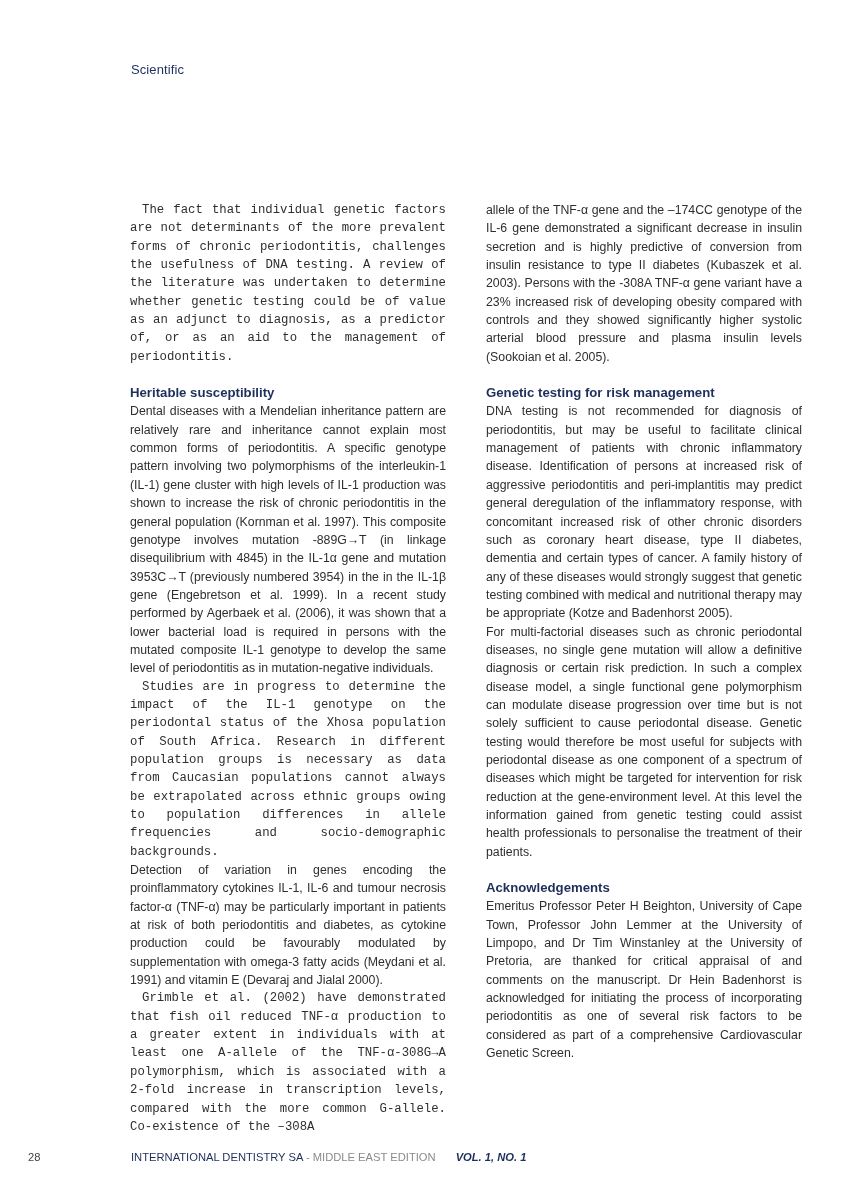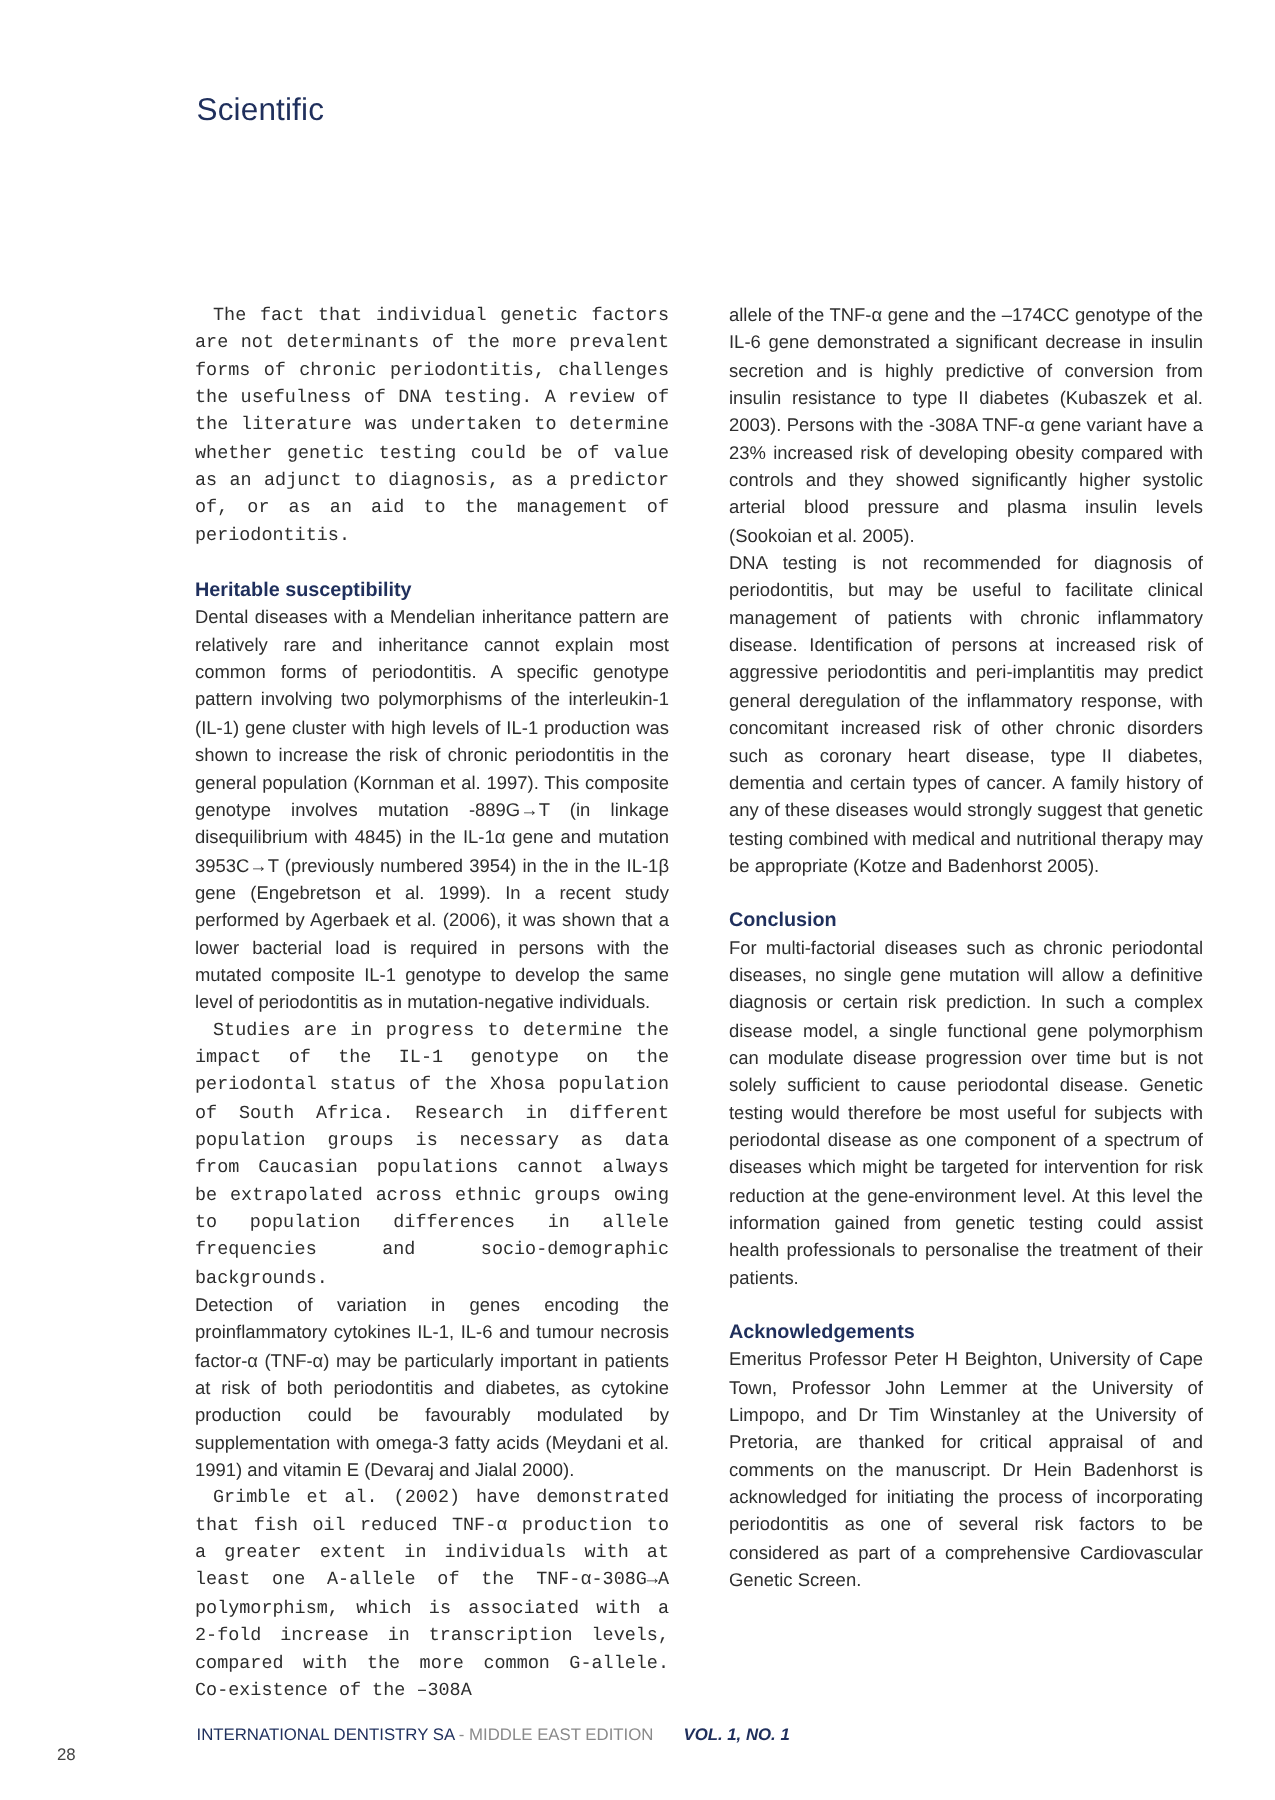--- a/index.html
+++ b/index.html
@@ -9,21 +9,21 @@
       overflow: hidden;
     }
     body {
       position: relative;
       font-family: "DejaVu Sans", "Liberation Sans", sans-serif;
       color: #2b2b2b;
     }
     .section-label {
       position: absolute;
       left: 131px; top: 62px;
-      font-size: 21px;
+      font-size: 13px;
       color: #1f2f5c;
       letter-spacing: 0.1px;
       font-family: "Liberation Sans", "DejaVu Sans", sans-serif;
     }
     .column {
       position: absolute;
       top: 201px;
       width: 316px;
       font-family: "Liberation Sans", "DejaVu Sans", sans-serif;
       font-size: 12.3px;
@@ -46,24 +46,23 @@
     }
     .footer {
       position: absolute;
       top: 1151px;
       left: 0; width: 850px;
       font-family: "Liberation Sans", "DejaVu Sans", sans-serif;
       font-size: 11.2px;
     }
     .page-number {
       position: absolute;
-      left: 38px;
+      left: 28px;
       color: #444;
       font-weight: normal;
-      margin-top: 13px;
     }
     .journal {
       position: absolute;
       left: 131px;
       white-space: nowrap;
     }
     .journal .name { color: #1f2f5c; margin-top: 24px; }
     .journal .edition { color: #8a8a8a; }
     .journal .vol { color: #1f2f5c; font-style: italic; font-weight: bold; margin-left: 20px; }
   </style>
@@ -79,23 +78,23 @@
   <p>Dental diseases with a Mendelian inheritance pattern are relatively rare and inheritance cannot explain most common forms of periodontitis. A specific genotype pattern involving two polymorphisms of the interleukin-1 (IL-1) gene cluster with high levels of IL-1 production was shown to increase the risk of chronic periodontitis in the general population (Kornman et al. 1997). This composite genotype involves mutation -889G→T (in linkage disequilibrium with 4845) in the IL-1α gene and mutation 3953C→T (previously numbered 3954) in the in the IL-1β gene (Engebretson et al. 1999). In a recent study performed by Agerbaek et al. (2006), it was shown that a lower bacterial load is required in persons with the mutated composite IL-1 genotype to develop the same level of periodontitis as in mutation-negative individuals.</p>
   <p class="indent">Studies are in progress to determine the impact of the IL-1 genotype on the periodontal status of the Xhosa population of South Africa. Research in different population groups is necessary as data from Caucasian populations cannot always be extrapolated across ethnic groups owing to population differences in allele frequencies and socio-demographic backgrounds.</p>
 
   <p>Detection of variation in genes encoding the proinflammatory cytokines IL-1, IL-6 and tumour necrosis factor-α (TNF-α) may be particularly important in patients at risk of both periodontitis and diabetes, as cytokine production could be favourably modulated by supplementation with omega-3 fatty acids (Meydani et al. 1991) and vitamin E (Devaraj and Jialal 2000).</p>
   <p class="indent">Grimble et al. (2002) have demonstrated that fish oil reduced TNF-α production to a greater extent in individuals with at least one A-allele of the TNF-α-308G→A polymorphism, which is associated with a 2-fold increase in transcription levels, compared with the more common G-allele. Co-existence of the –308A</p>
 </div>
 
 <div class="column col-right">
   <p>allele of the TNF-α gene and the –174CC genotype of the IL-6 gene demonstrated a significant decrease in insulin secretion and is highly predictive of conversion from insulin resistance to type II diabetes (Kubaszek et al. 2003). Persons with the -308A TNF-α gene variant have a 23% increased risk of developing obesity compared with controls and they showed significantly higher systolic arterial blood pressure and plasma insulin levels (Sookoian et al. 2005).</p>
 
+  <h2>Genetic testing for risk management</h2>
   <p>DNA testing is not recommended for diagnosis of periodontitis, but may be useful to facilitate clinical management of patients with chronic inflammatory disease. Identification of persons at increased risk of aggressive periodontitis and peri-implantitis may predict general deregulation of the inflammatory response, with concomitant increased risk of other chronic disorders such as coronary heart disease, type II diabetes, dementia and certain types of cancer. A family history of any of these diseases would strongly suggest that genetic testing combined with medical and nutritional therapy may be appropriate (Kotze and Badenhorst 2005).</p>
 
-  <h2>Conclusion</h2>
   <p>For multi-factorial diseases such as chronic periodontal diseases, no single gene mutation will allow a definitive diagnosis or certain risk prediction. In such a complex disease model, a single functional gene polymorphism can modulate disease progression over time but is not solely sufficient to cause periodontal disease. Genetic testing would therefore be most useful for subjects with periodontal disease as one component of a spectrum of diseases which might be targeted for intervention for risk reduction at the gene-environment level. At this level the information gained from genetic testing could assist health professionals to personalise the treatment of their patients.</p>
 
   <h2>Acknowledgements</h2>
   <p>Emeritus Professor Peter H Beighton, University of Cape Town, Professor John Lemmer at the University of Limpopo, and Dr Tim Winstanley at the University of Pretoria, are thanked for critical appraisal of and comments on the manuscript. Dr Hein Badenhorst is acknowledged for initiating the process of incorporating periodontitis as one of several risk factors to be considered as part of a comprehensive Cardiovascular Genetic Screen.</p>
 </div>
 
 <div class="footer">
   <span class="page-number">28</span>
   <span class="journal">
     <span class="name">INTERNATIONAL DENTISTRY SA</span><span class="edition"> - MIDDLE EAST EDITION</span><span class="vol">VOL. 1, NO. 1</span>

